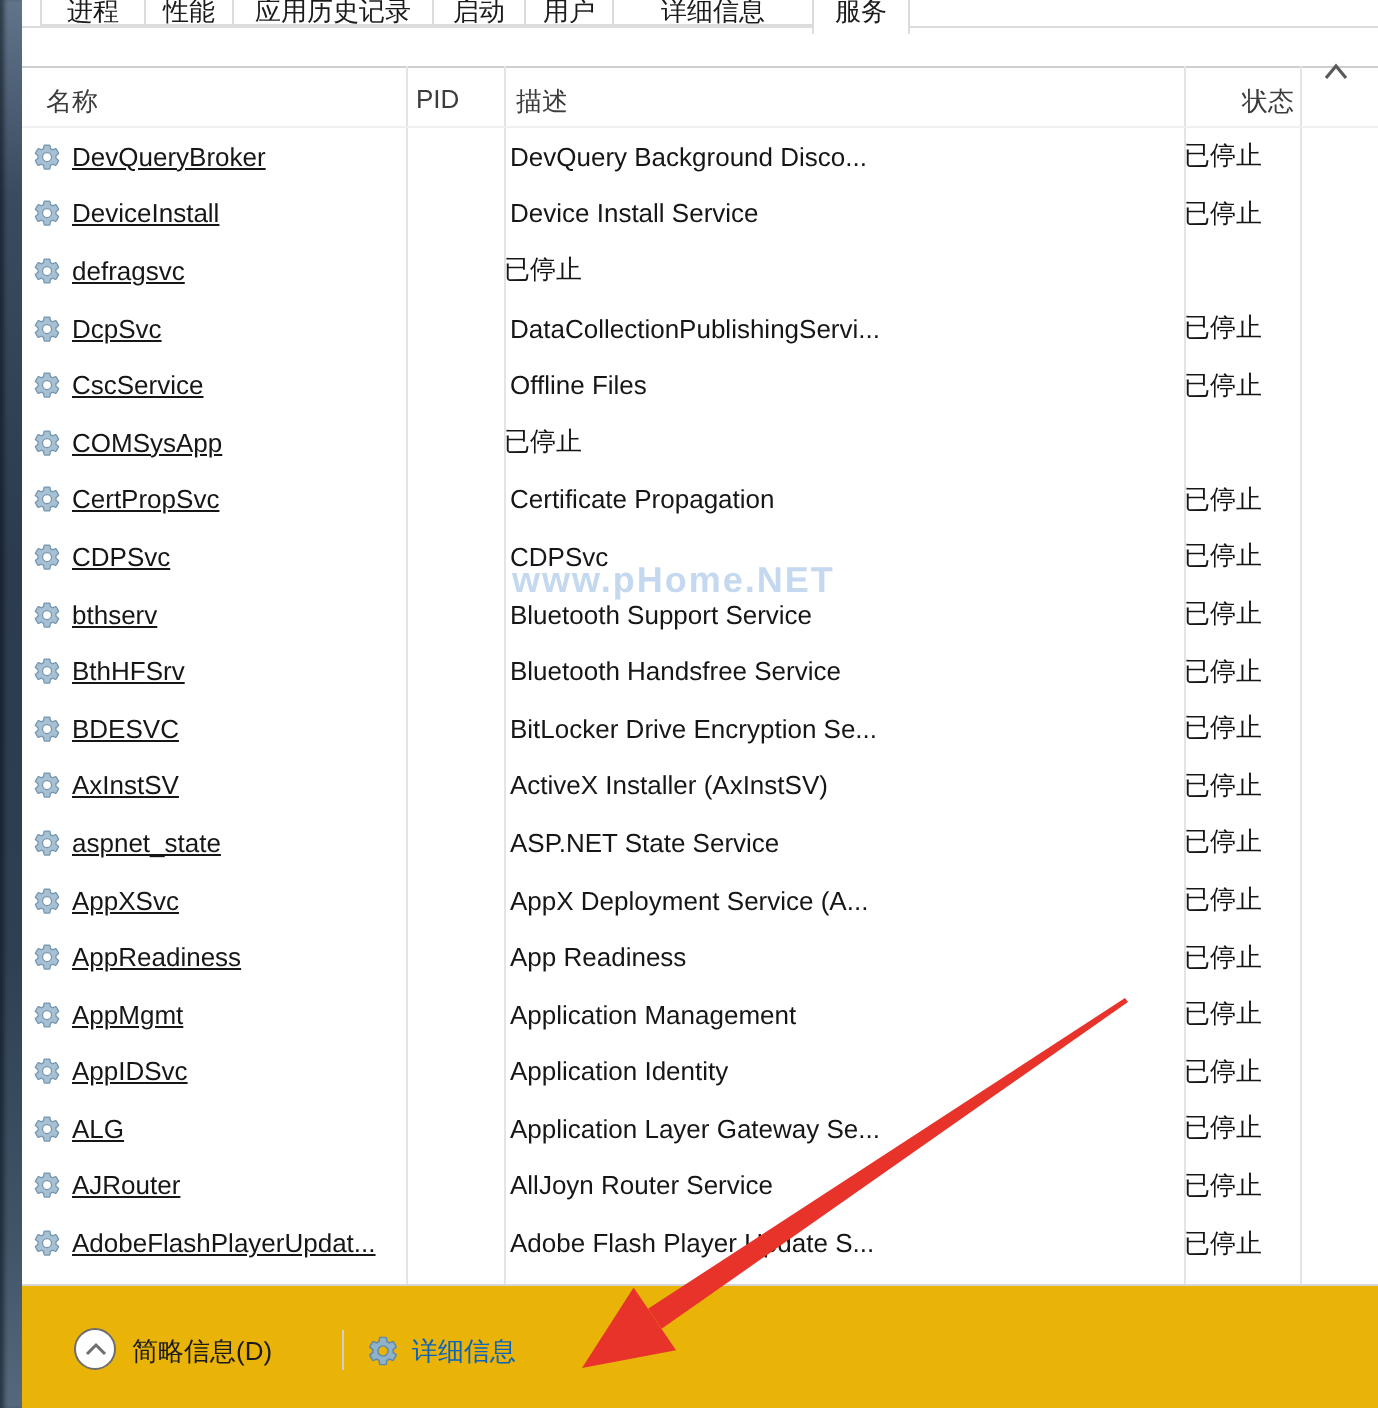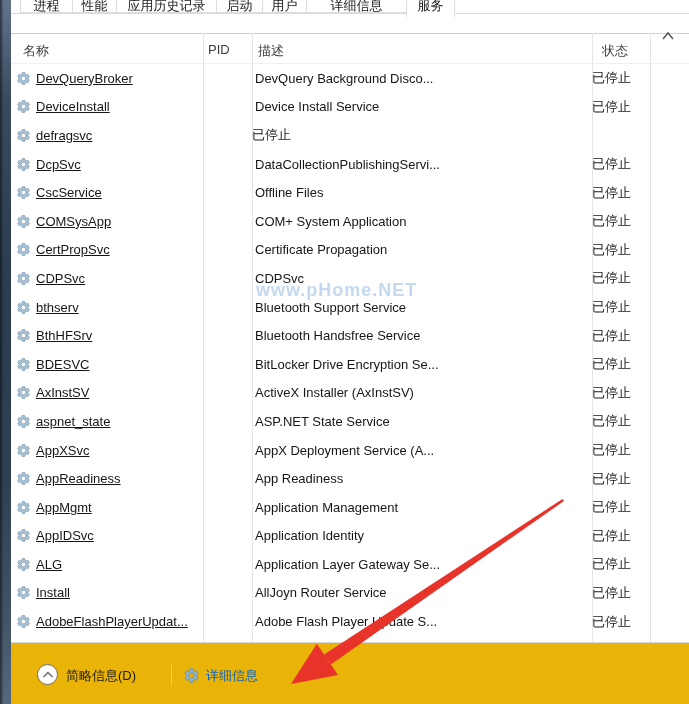--- a/index.html
+++ b/index.html
@@ -31,21 +31,21 @@
   .tab:nth-child(6){width:101px;}
   .tab:nth-child(7){width:49px;}
   .tab.active{height:23px;border-bottom:none;z-index:3;position:relative;}
   
   .tbl-top{position:absolute;top:33px;left:11px;right:0;height:1px;background:#cfcfcf;}
   .tbl-header{position:absolute;top:34px;left:11px;right:0;height:29px;}
   .hcell{position:absolute;top:8px;font-size:13px;color:#3c3c3c;white-space:nowrap;cursor:default;}
   .hcell:nth-child(1){left:12px;}
   .hcell:nth-child(2){left:197px;}
   .hcell:nth-child(3){left:247px;}
-  .hcell:nth-child(4){left:591px;}
+  .hcell:nth-child(4){left:610px;}
   .hsep{position:absolute;top:33px;width:1px;height:609px;background:#e4e4e4;}
   .hsep.c1{left:203px;}
   .hsep.c2{left:252px;}
   .hsep.c3{left:592px;}
   .hsep.c4{left:650px;}
   .hdr-underline{position:absolute;top:63px;left:11px;right:0;height:1px;background:#f0f0f0;}
   .scroll-up{position:absolute;left:660px;top:30px;width:16px;height:12px;}
   
   .rows{position:absolute;left:11px;right:0;top:64px;z-index:0;}
   .svc-row{display:flex;height:28.6px;align-items:center;font-size:13px;color:#161616;}
@@ -172,21 +172,20 @@
 
   <div class="svc-row">
     <div class="cell-name">
 
   <svg class="gear" viewBox="0 0 24 24">
     <path fill="#a6c0d4" stroke="#7695af" stroke-width="1" fill-rule="evenodd" d="M19.14 12.94c.04-.3.06-.61.06-.94 0-.32-.02-.64-.07-.94l2.03-1.58c.18-.14.23-.41.12-.61l-1.92-3.32c-.12-.22-.37-.29-.59-.22l-2.39.96c-.5-.38-1.03-.7-1.62-.94l-.36-2.54c-.04-.24-.24-.41-.48-.41h-3.84c-.24 0-.43.17-.47.41l-.36 2.54c-.59.24-1.13.57-1.62.94l-2.39-.96c-.22-.08-.47 0-.59.22L2.74 8.87c-.12.21-.08.47.12.61l2.03 1.58c-.05.3-.09.63-.09.94s.02.64.07.94l-2.03 1.58c-.18.14-.23.41-.12.61l1.92 3.32c.12.22.37.29.59.22l2.39-.96c.5.38 1.03.7 1.62.94l.36 2.54c.05.24.24.41.48.41h3.84c.24 0 .44-.17.47-.41l.36-2.54c.59-.24 1.13-.56 1.62-.94l2.39.96c.22.08.47 0 .59-.22l1.92-3.32c.12-.22.07-.47-.12-.61l-2.01-1.58zM12 15.6c-1.98 0-3.6-1.62-3.6-3.6s1.62-3.6 3.6-3.6 3.6 1.62 3.6 3.6-1.62 3.6-3.6 3.6z"></path>
   </svg>
 <span>COMSysApp</span>
     </div>
     <div class="cell-pid"></div>
-    <div class="cell-desc">COM+ System Application</div>
     <div class="cell-status">已停止</div>
   </div>
 
   <div class="svc-row">
     <div class="cell-name">
 
   <svg class="gear" viewBox="0 0 24 24">
     <path fill="#a6c0d4" stroke="#7695af" stroke-width="1" fill-rule="evenodd" d="M19.14 12.94c.04-.3.06-.61.06-.94 0-.32-.02-.64-.07-.94l2.03-1.58c.18-.14.23-.41.12-.61l-1.92-3.32c-.12-.22-.37-.29-.59-.22l-2.39.96c-.5-.38-1.03-.7-1.62-.94l-.36-2.54c-.04-.24-.24-.41-.48-.41h-3.84c-.24 0-.43.17-.47.41l-.36 2.54c-.59.24-1.13.57-1.62.94l-2.39-.96c-.22-.08-.47 0-.59.22L2.74 8.87c-.12.21-.08.47.12.61l2.03 1.58c-.05.3-.09.63-.09.94s.02.64.07.94l-2.03 1.58c-.18.14-.23.41-.12.61l1.92 3.32c.12.22.37.29.59.22l2.39-.96c.5.38 1.03.7 1.62.94l.36 2.54c.05.24.24.41.48.41h3.84c.24 0 .44-.17.47-.41l.36-2.54c.59-.24 1.13-.56 1.62-.94l2.39.96c.22.08.47 0 .59-.22l1.92-3.32c.12-.22.07-.47-.12-.61l-2.01-1.58zM12 15.6c-1.98 0-3.6-1.62-3.6-3.6s1.62-3.6 3.6-3.6 3.6 1.62 3.6 3.6-1.62 3.6-3.6 3.6z"></path>
   </svg>
 <span>CertPropSvc</span>
@@ -338,21 +337,21 @@
     <div class="cell-desc">Application Layer Gateway Se...</div>
     <div class="cell-status">已停止</div>
   </div>
 
   <div class="svc-row">
     <div class="cell-name">
 
   <svg class="gear" viewBox="0 0 24 24">
     <path fill="#a6c0d4" stroke="#7695af" stroke-width="1" fill-rule="evenodd" d="M19.14 12.94c.04-.3.06-.61.06-.94 0-.32-.02-.64-.07-.94l2.03-1.58c.18-.14.23-.41.12-.61l-1.92-3.32c-.12-.22-.37-.29-.59-.22l-2.39.96c-.5-.38-1.03-.7-1.62-.94l-.36-2.54c-.04-.24-.24-.41-.48-.41h-3.84c-.24 0-.43.17-.47.41l-.36 2.54c-.59.24-1.13.57-1.62.94l-2.39-.96c-.22-.08-.47 0-.59.22L2.74 8.87c-.12.21-.08.47.12.61l2.03 1.58c-.05.3-.09.63-.09.94s.02.64.07.94l-2.03 1.58c-.18.14-.23.41-.12.61l1.92 3.32c.12.22.37.29.59.22l2.39-.96c.5.38 1.03.7 1.62.94l.36 2.54c.05.24.24.41.48.41h3.84c.24 0 .44-.17.47-.41l.36-2.54c.59-.24 1.13-.56 1.62-.94l2.39.96c.22.08.47 0 .59-.22l1.92-3.32c.12-.22.07-.47-.12-.61l-2.01-1.58zM12 15.6c-1.98 0-3.6-1.62-3.6-3.6s1.62-3.6 3.6-3.6 3.6 1.62 3.6 3.6-1.62 3.6-3.6 3.6z"></path>
   </svg>
-<span>Install</span>
+<span>AJRouter</span>
     </div>
     <div class="cell-pid"></div>
     <div class="cell-desc">AllJoyn Router Service</div>
     <div class="cell-status">已停止</div>
   </div>
 
   <div class="svc-row">
     <div class="cell-name">
 
   <svg class="gear" viewBox="0 0 24 24">

